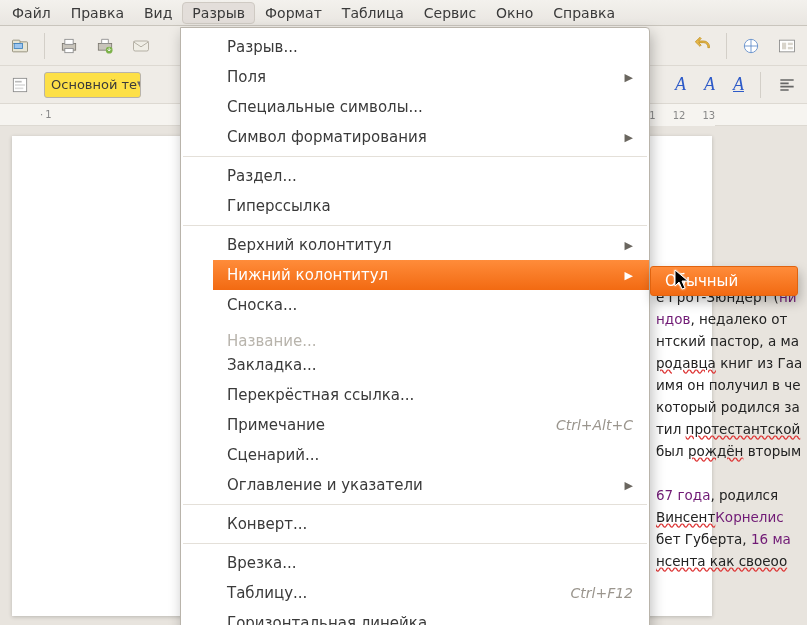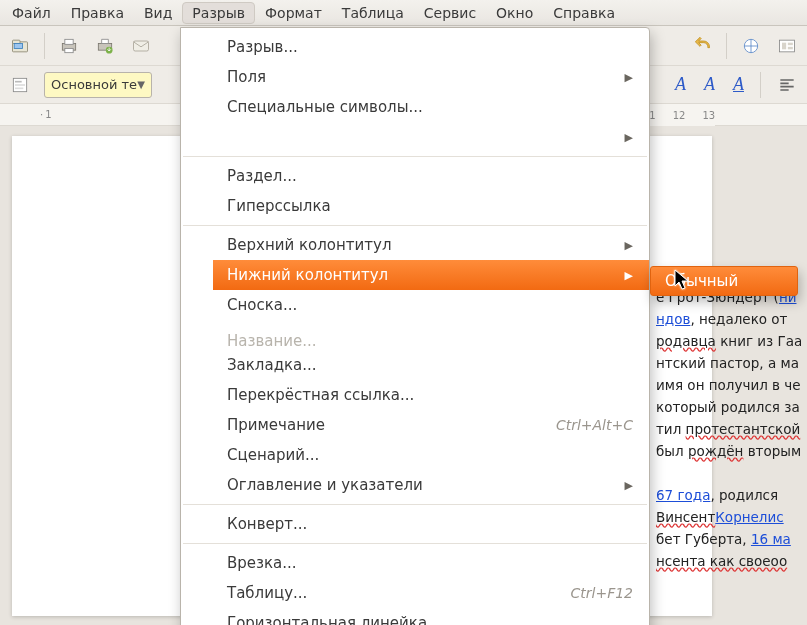--- a/index.html
+++ b/index.html
@@ -5,28 +5,28 @@
   * { box-sizing: border-box; font-family: "DejaVu Sans", "Ubuntu", Arial, sans-serif; }
   body { margin: 0; background: #f5f3ef; width: 807px; height: 625px; overflow: hidden; color:#3a3a3a; }
   .menubar { display:flex; align-items:center; height:26px; background:linear-gradient(#f3f1ed,#e9e6e1); border-bottom:1px solid #c9c5bd; font-size:14px; padding:0 2px; }
   .menubar .mitem { padding:3px 10px; border-radius:4px; }
   .menubar .mitem.active { background:#e3deda; border:1px solid #cfcac3; padding:2px 9px; }
   .toolbar1 { display:flex; align-items:center; height:40px; padding:4px 6px; gap:8px; border-bottom:1px solid #ddd9d2; background:#efece7; }
   .toolbar2 { display:flex; align-items:center; height:38px; padding:4px 6px; gap:10px; border-bottom:1px solid #ddd9d2; background:#efece7; }
   .tbtn { width:28px; height:28px; display:flex; align-items:center; justify-content:center; border-radius:3px; }
   .tbtn svg { width:20px; height:20px; }
   .sep { width:1px; height:26px; background:#d3cfc8; margin:0 2px; }
-  .style-combo { width:108px; height:26px; border:1px solid #b8b3ab; background:#fef9c3; display:flex; align-items:center; padding:0 6px; font-size:13px; border-radius:3px; justify-content:space-between; overflow:hidden; white-space:nowrap;}
+  .style-combo { width:97px; height:26px; border:1px solid #b8b3ab; background:#fde047; display:flex; align-items:center; padding:0 6px; font-size:13px; border-radius:3px; justify-content:space-between; overflow:hidden; white-space:nowrap;}
   .ruler { height:22px; background:#f6f4f0; border-bottom:1px solid #ddd9d2; display:flex; align-items:center; font-size:10px; color:#888; overflow:hidden; }
   .ruler .rseg { display:flex; gap:18px; padding-left:40px; }
   .ruler .rseg span::before { content:'·'; margin-right:2px; }
   .page-area { position:relative; background:#e8e4de; height:calc(625px - 26px - 40px - 38px - 22px); padding:10px 0 0 12px; }
   .page { width:700px; height:480px; background:#fff; box-shadow:0 1px 4px rgba(0,0,0,.2); position:relative; }
   .doc-text { position:absolute; right:6px; top:160px; width:145px; font-family: "DejaVu Serif", Georgia, serif; font-size:13.5px; line-height:22px; color:#222; white-space:nowrap; overflow:hidden; }
-  .doc-text a { color:#1d4ed8; text-decoration:underline; text-decoration-style:solid; }
+  .doc-text a { color:#701a75; text-decoration-style:solid; }
   .sp { text-decoration: underline; text-decoration-color:#d33; text-decoration-style: wavy; }
   .dropdown { position:absolute; top:27px; left:180px; width:470px; background:#fff; border:1px solid #b9b4ab; border-radius:0 4px 6px 6px; box-shadow:2px 6px 14px rgba(0,0,0,.25); padding:4px 0 6px; font-size:15px; z-index:30;}
   .dropdown .row { display:flex; align-items:center; height:30px; padding:0 16px 0 14px; position:relative;margin-left:32px; }
   .dropdown .row.disabled { color:#b8b4ac;align-items:flex-end; }
   .dropdown .row .shortcut { margin-left:auto; color:#9a958d; font-size:14px;font-style:italic; }
   .dropdown .row .arrow { margin-left:auto; font-size:11px; color:#6a665f; }
   .dropdown .divider { height:1px; background:#e4e0d9; margin:4px 2px; }
   .dropdown .row.selected { background:linear-gradient(#ff8c3a,#f26a12); color:#fff; }
   .dropdown .row.selected .arrow { color:#fff; }
   .submenu { position:absolute; top:266px; left:650px; width:148px; height:30px; background:linear-gradient(#ff8c3a,#f26a12); color:#fff; border:1px solid #e0630f; border-radius:3px; display:flex; align-items:center; padding-left:14px; font-size:15px; z-index:31; box-shadow:2px 6px 12px rgba(0,0,0,.25);}
@@ -139,22 +139,22 @@
   <div class="rulerRight">
     <span>11</span>
     <span>12</span>
     <span>13</span>
   </div>
   <div class="page"></div>
 
   <div class="doc-text" id="docText">
       <div>е Грот-Зюндерт (<a>ни</a></div>
       <div><a>ндов</a>, недалеко от </div>
+      <div>нтский пастор, а ма</div>
       <div><span class="sp">родавца</span> книг из Гаа</div>
-      <div>нтский пастор, а ма</div>
       <div>имя он получил в че</div>
       <div>который родился за</div>
       <div>тил <span class="sp">протестантской</span></div>
       <div>был <span class="sp">рождён</span> вторым</div>
       <div>&nbsp;</div>
       <div><a>67 года</a>, родился </div>
       <div><span class="sp"> Винсент</span><a>Корнелис</a></div>
       <div>бет Губерта, <a>16 ма</a></div>
       <div><span class="sp">нсента как своеоо</span></div>
     </div>
@@ -165,20 +165,21 @@
       <span>Разрыв...</span>
     </div>
     <div class="row">
       <span>Поля</span>
       <span class="arrow">▶</span>
     </div>
     <div class="row">
       <span>Специальные символы...</span>
     </div>
     <div class="row">
+      <span>Символ форматирования</span>
       <span class="arrow">▶</span>
     </div>
     <div class="divider"></div>
     <div class="row">
       <span>Раздел...</span>
     </div>
     <div class="row">
       <span>Гиперссылка</span>
     </div>
     <div class="divider"></div>

